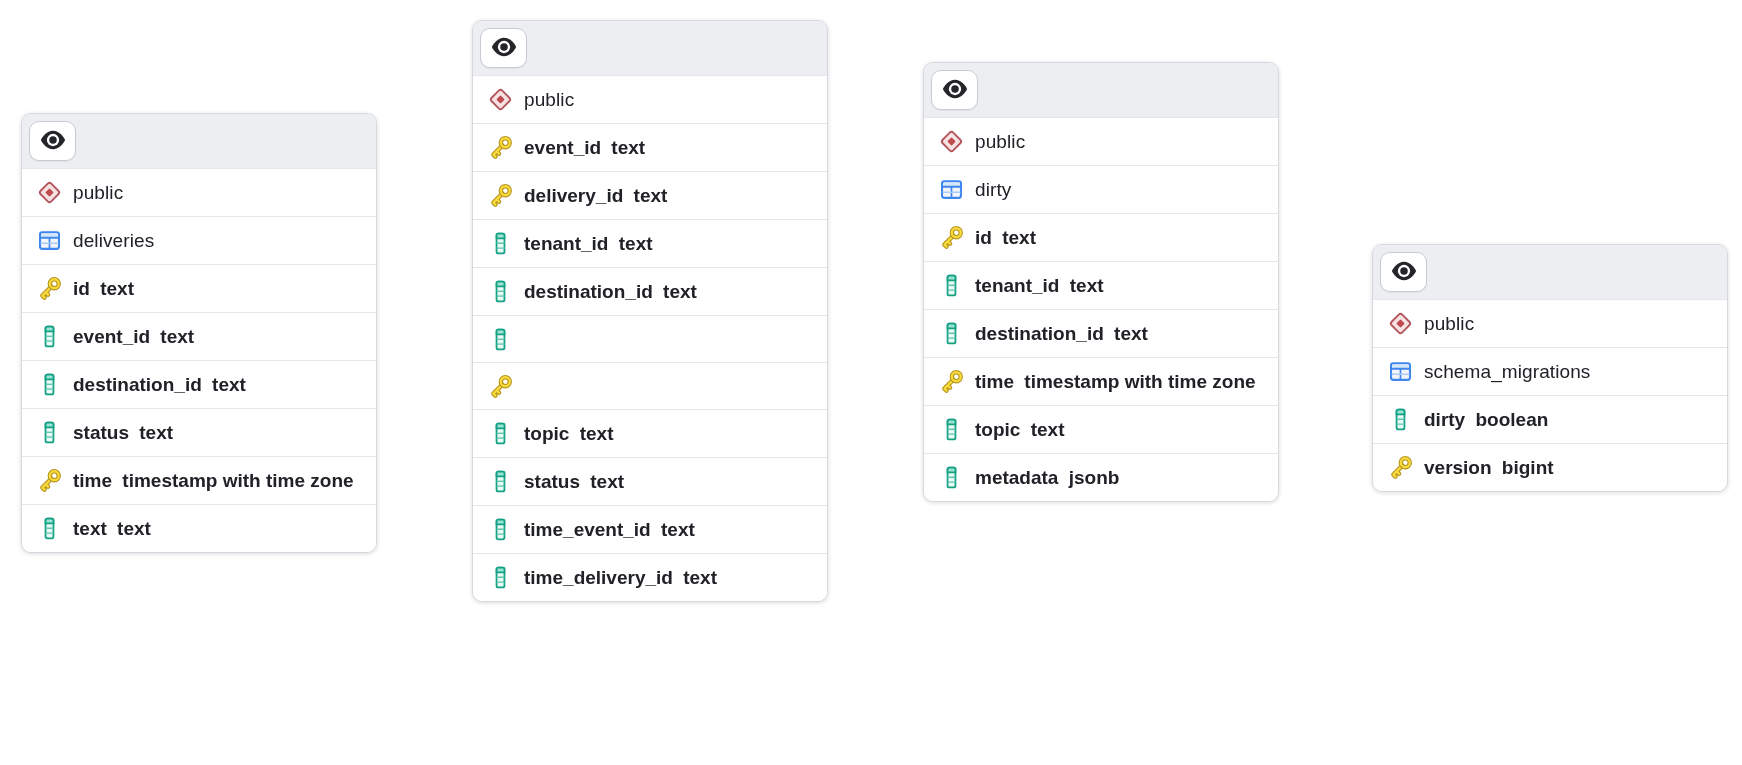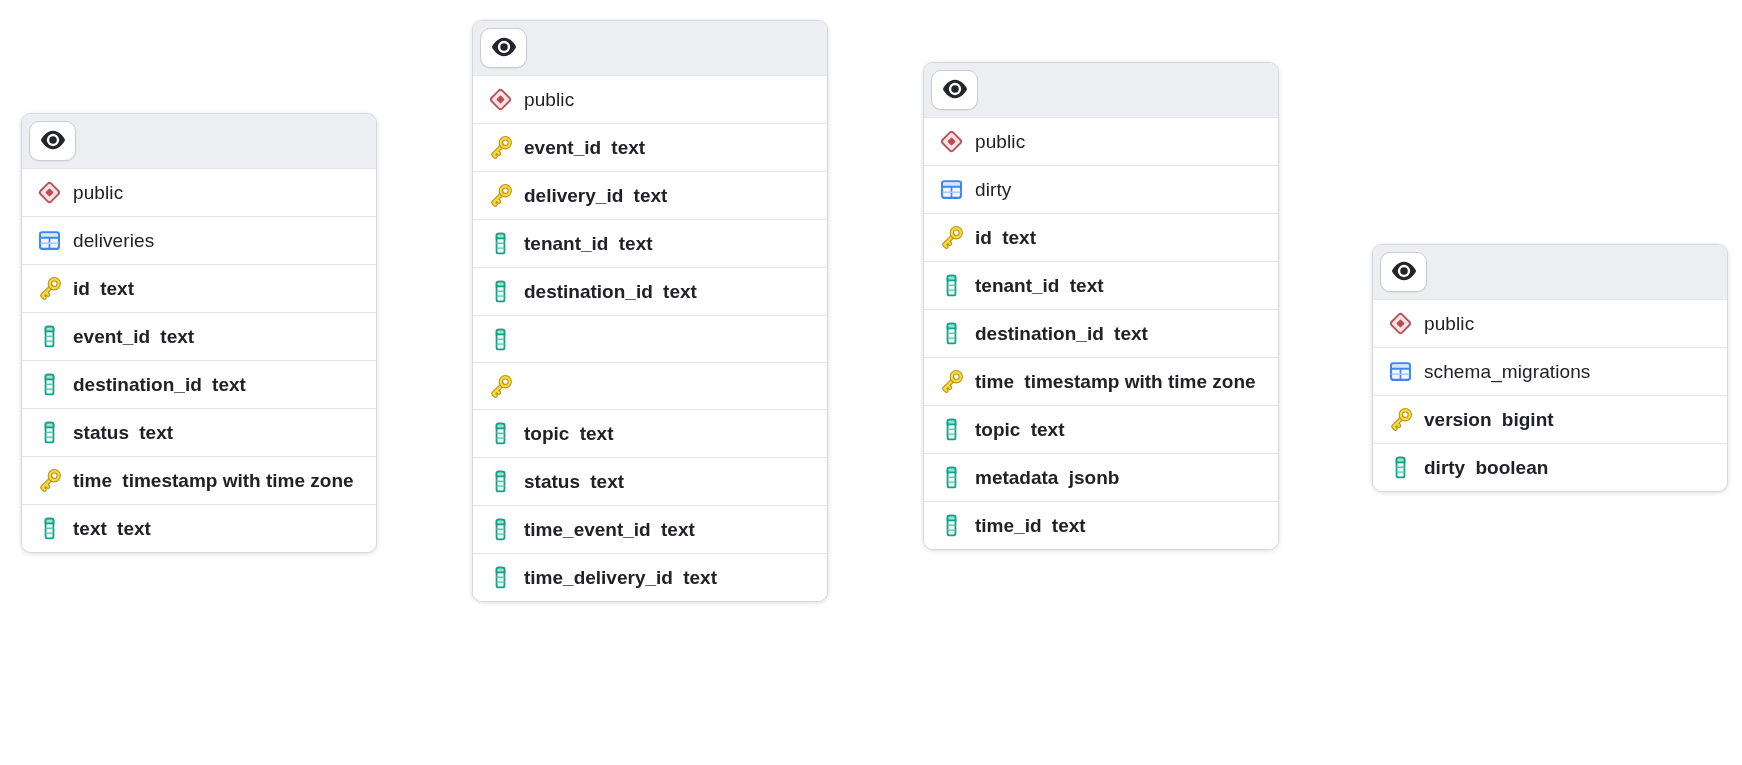--- a/index.html
+++ b/index.html
@@ -405,31 +405,20 @@
             <svg width="25" height="25" viewBox="0 0 24 24" aria-hidden="true">
     <rect x="8.2" y="2.6" width="7.6" height="18.8" rx="1.6" fill="#eafaf4" stroke="#12a184" stroke-width="1.7"></rect>
     <path d="M8.2 4.2 a1.6 1.6 0 0 1 1.6 -1.6 h4.4 a1.6 1.6 0 0 1 1.6 1.6 v2.8 h-7.6 Z" fill="#9fe3d2" stroke="#12a184" stroke-width="1.7"></path>
     <line x1="8.2" y1="11.8" x2="15.8" y2="11.8" stroke="#5ec6ae" stroke-width="1.3"></line>
     <line x1="8.2" y1="16.4" x2="15.8" y2="16.4" stroke="#5ec6ae" stroke-width="1.3"></line>
   </svg>
           </span>
     <span class="label"><span class="col-name">metadata</span><span class="col-type"> jsonb</span></span>
   </div>
 
-  <div class="row col-row">
-    <span class="icon col-icon-slot">
-            <svg width="25" height="25" viewBox="0 0 24 24" aria-hidden="true">
-    <rect x="8.2" y="2.6" width="7.6" height="18.8" rx="1.6" fill="#eafaf4" stroke="#12a184" stroke-width="1.7"></rect>
-    <path d="M8.2 4.2 a1.6 1.6 0 0 1 1.6 -1.6 h4.4 a1.6 1.6 0 0 1 1.6 1.6 v2.8 h-7.6 Z" fill="#9fe3d2" stroke="#12a184" stroke-width="1.7"></path>
-    <line x1="8.2" y1="11.8" x2="15.8" y2="11.8" stroke="#5ec6ae" stroke-width="1.3"></line>
-    <line x1="8.2" y1="16.4" x2="15.8" y2="16.4" stroke="#5ec6ae" stroke-width="1.3"></line>
-  </svg>
-          </span>
-    <span class="label"><span class="col-name">time_id</span><span class="col-type"> text</span></span>
-  </div>
 </div>
   </div>
 
   <div class="card card-schema_migrations">
     <div class="card-header">
       <button class="eye-btn">
         <span class="eye-slot"><svg width="28" height="22" viewBox="0 0 24 20" aria-hidden="true">
     <path d="M12 1.6 C6.6 1.6 2.5 6.6 1 10 C2.5 13.4 6.6 18.4 12 18.4 C17.4 18.4 21.5 13.4 23 10 C21.5 6.6 17.4 1.6 12 1.6 Z" fill="#232528"></path>
     <circle cx="12" cy="10" r="5.6" fill="#ffffff"></circle>
     <circle cx="12" cy="10" r="3.4" fill="#232528"></circle>
@@ -456,35 +445,35 @@
     <line x1="12" y1="9.4" x2="12" y2="19.6" stroke="#3d87ee" stroke-width="1.6"></line>
     <line x1="3.4" y1="14.7" x2="20.6" y2="14.7" stroke="#a9cbf5" stroke-width="1.4"></line>
   </svg>
         </span>
       <span class="label bold table-name">schema_migrations</span>
     </div>
     <div class="cols">
   <div class="row col-row">
     <span class="icon col-icon-slot">
             <svg width="25" height="25" viewBox="0 0 24 24" aria-hidden="true">
+    <rect x="8.2" y="2.6" width="7.6" height="18.8" rx="1.6" fill="#eafaf4" stroke="#12a184" stroke-width="1.7"></rect>
+    <path d="M8.2 4.2 a1.6 1.6 0 0 1 1.6 -1.6 h4.4 a1.6 1.6 0 0 1 1.6 1.6 v2.8 h-7.6 Z" fill="#9fe3d2" stroke="#12a184" stroke-width="1.7"></path>
+    <line x1="8.2" y1="11.8" x2="15.8" y2="11.8" stroke="#5ec6ae" stroke-width="1.3"></line>
+    <line x1="8.2" y1="16.4" x2="15.8" y2="16.4" stroke="#5ec6ae" stroke-width="1.3"></line>
+  </svg>
+          </span>
+    <span class="label"><span class="col-name">dirty</span><span class="col-type"> boolean</span></span>
+  </div>
+
+  <div class="row col-row">
+    <span class="icon col-icon-slot">
+            <svg width="25" height="25" viewBox="0 0 24 24" aria-hidden="true">
     <path d="M13.8 10.2 L5.2 18.8 M8.3 15.7 l2.3 2.3 M5.2 18.8 l2 2" fill="none" stroke="#b5941a" stroke-width="4.4" stroke-linecap="round"></path>
     <path d="M13.8 10.2 L5.2 18.8 M8.3 15.7 l2.3 2.3 M5.2 18.8 l2 2" fill="none" stroke="#f8d93e" stroke-width="2.2" stroke-linecap="round"></path>
     <circle cx="16.6" cy="7.4" r="4.3" fill="none" stroke="#b5941a" stroke-width="4.2"></circle>
     <circle cx="16.6" cy="7.4" r="4.3" fill="none" stroke="#f8d93e" stroke-width="2.2"></circle>
   </svg>
           </span>
     <span class="label"><span class="col-name">version</span><span class="col-type"> bigint</span></span>
   </div>
-
-  <div class="row col-row">
-    <span class="icon col-icon-slot">
-            <svg width="25" height="25" viewBox="0 0 24 24" aria-hidden="true">
-    <rect x="8.2" y="2.6" width="7.6" height="18.8" rx="1.6" fill="#eafaf4" stroke="#12a184" stroke-width="1.7"></rect>
-    <path d="M8.2 4.2 a1.6 1.6 0 0 1 1.6 -1.6 h4.4 a1.6 1.6 0 0 1 1.6 1.6 v2.8 h-7.6 Z" fill="#9fe3d2" stroke="#12a184" stroke-width="1.7"></path>
-    <line x1="8.2" y1="11.8" x2="15.8" y2="11.8" stroke="#5ec6ae" stroke-width="1.3"></line>
-    <line x1="8.2" y1="16.4" x2="15.8" y2="16.4" stroke="#5ec6ae" stroke-width="1.3"></line>
-  </svg>
-          </span>
-    <span class="label"><span class="col-name">dirty</span><span class="col-type"> boolean</span></span>
-  </div>
 </div>
   </div>
 </div>
 
 </body></html>

